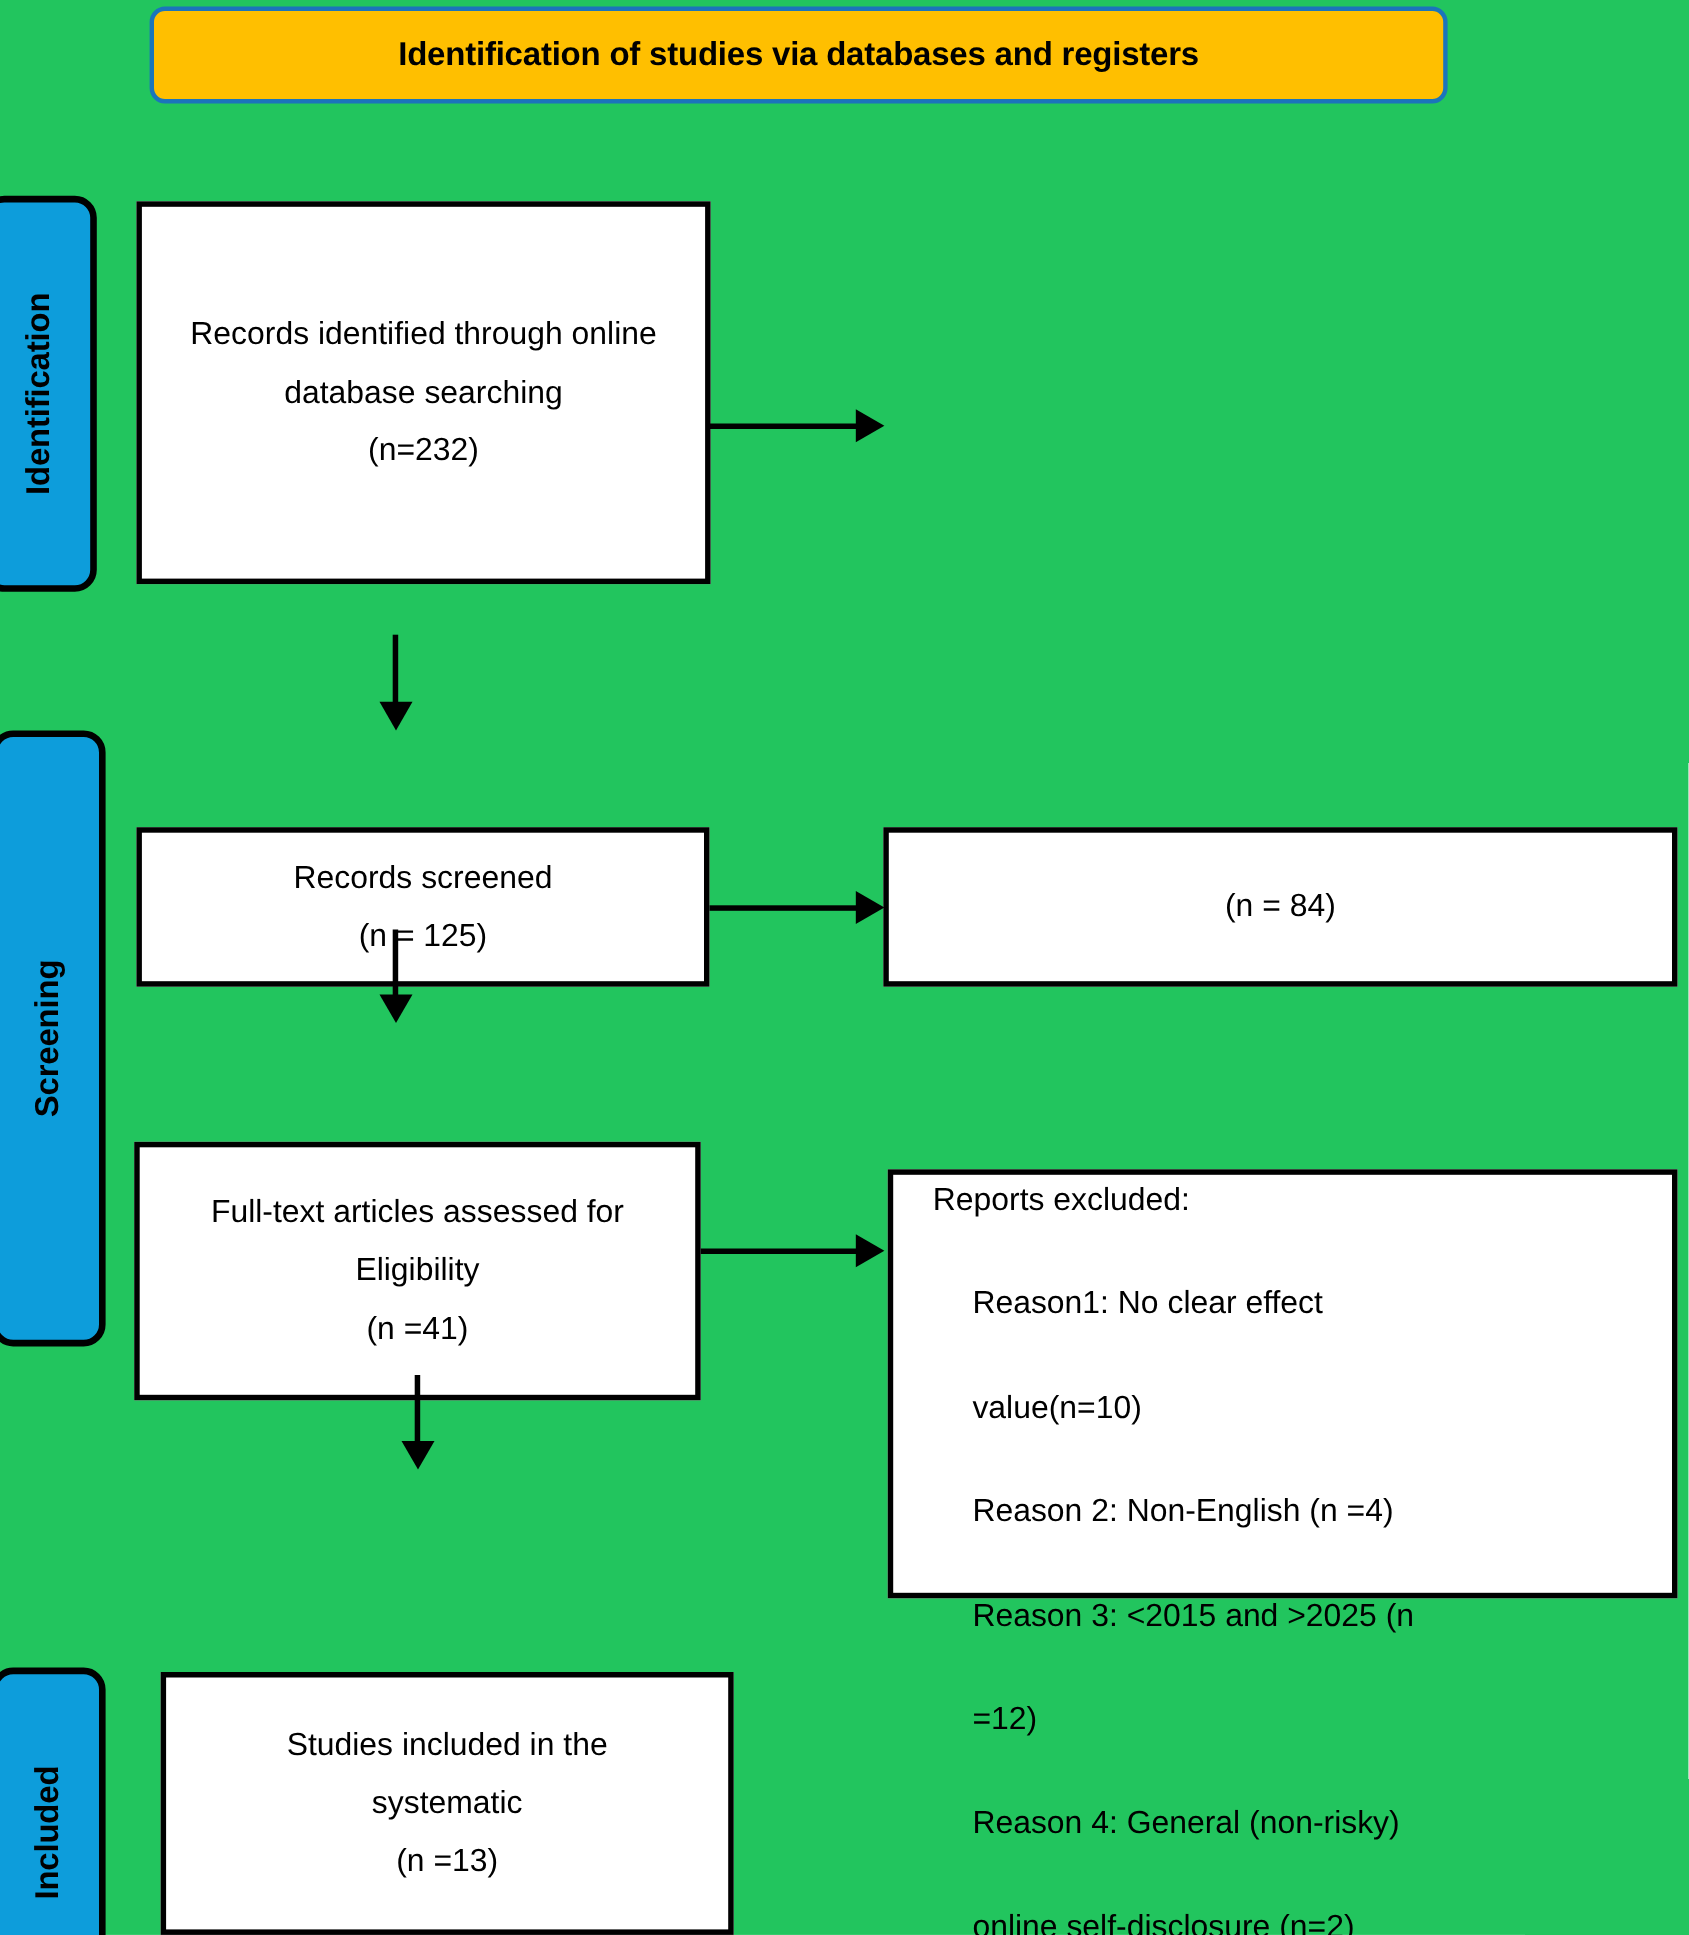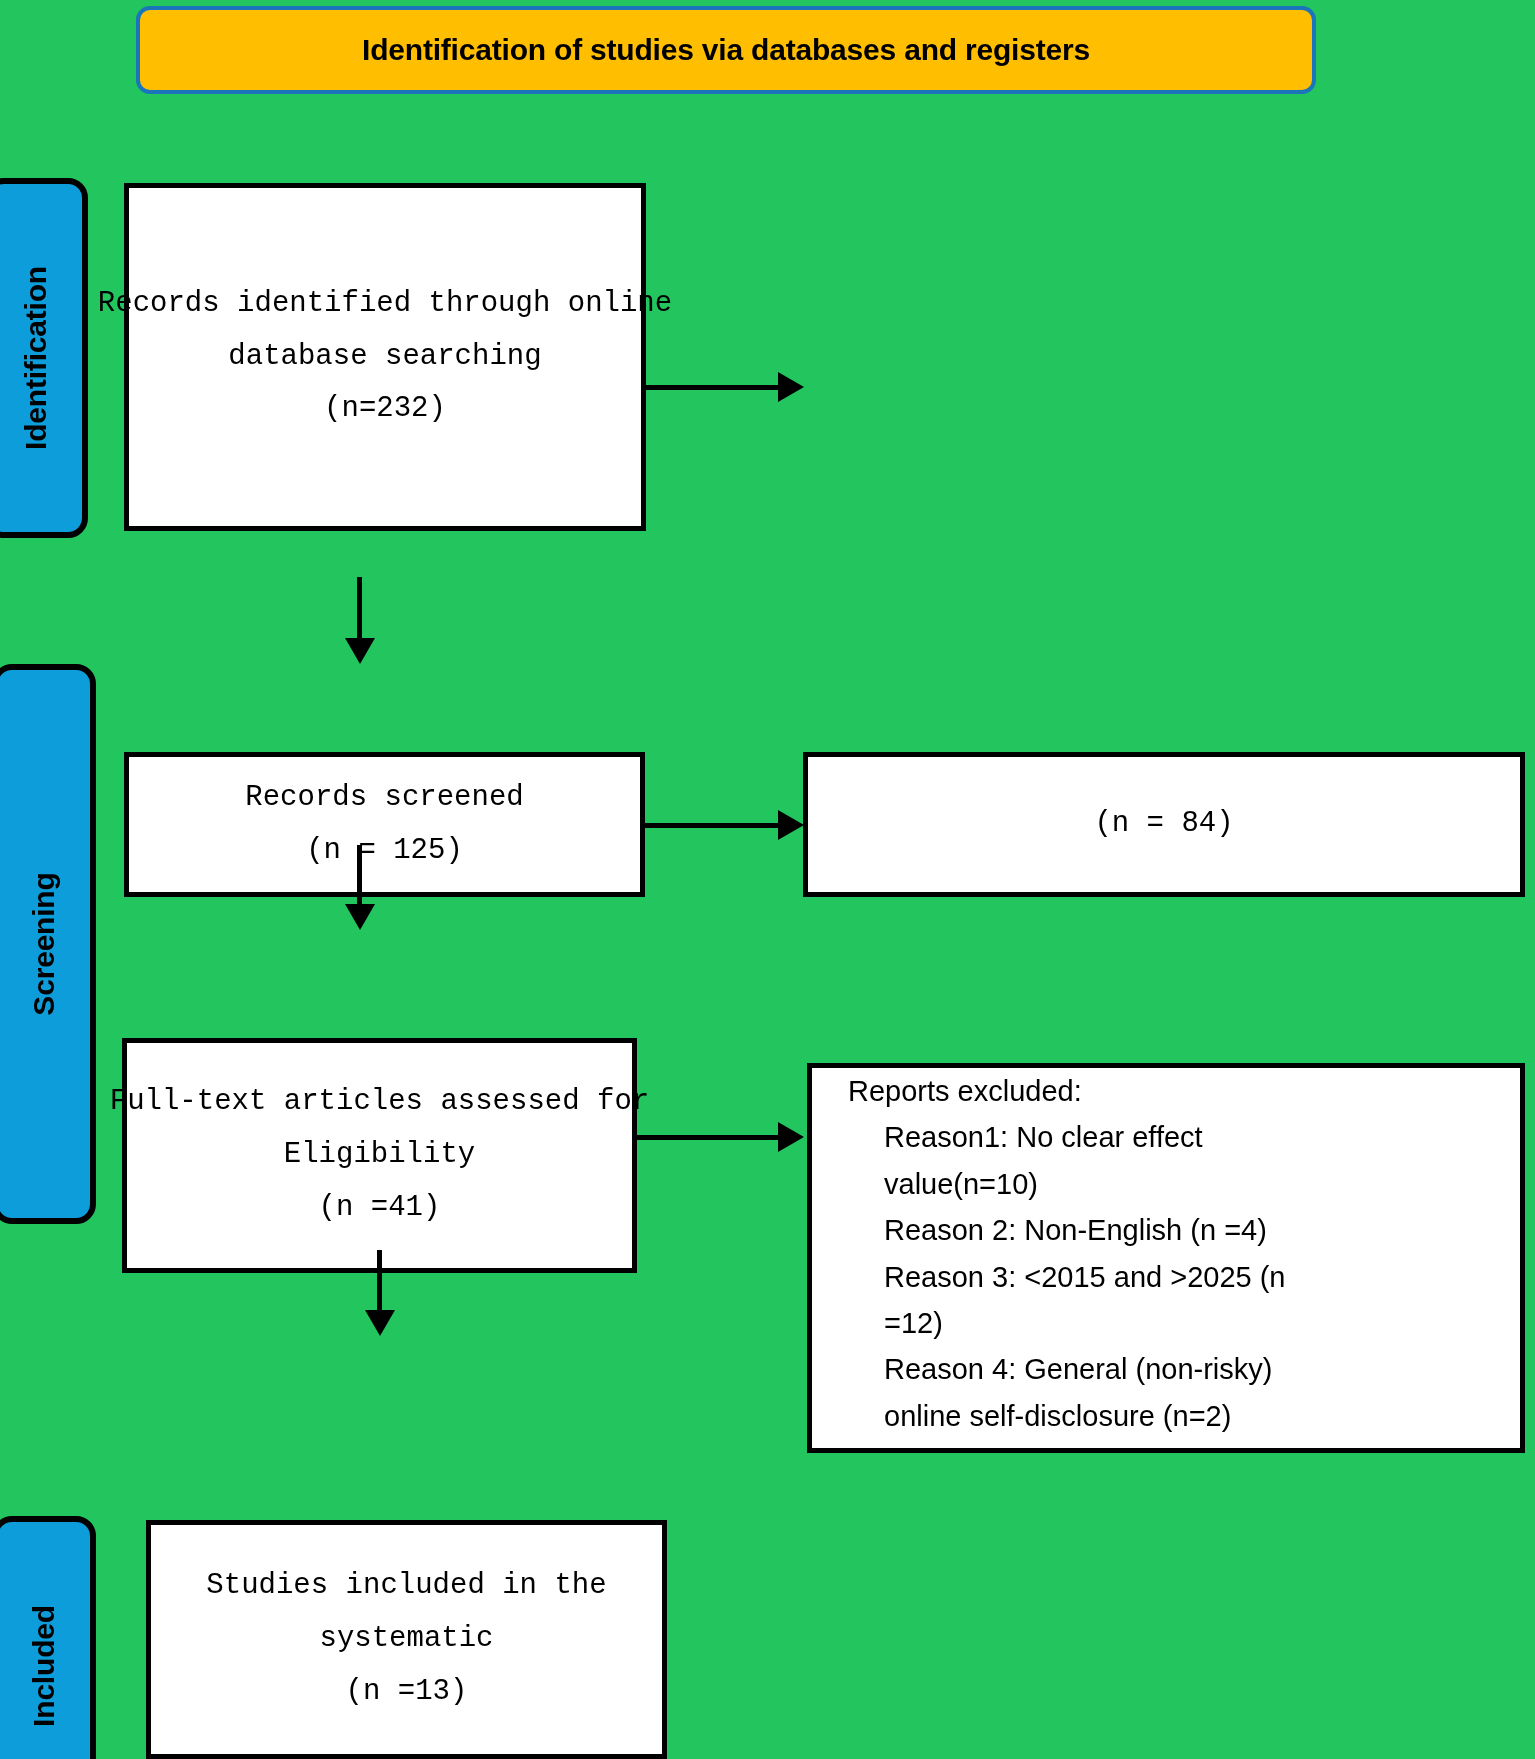--- a/index.html
+++ b/index.html
@@ -76,24 +76,24 @@
     flex-direction: column;
     justify-content: center;
   }
   .fbox.center { align-items: center; }
   .fline {
     font-size: 29px;
     line-height: 1.82;
     color: #000000;
     white-space: nowrap;
   }
-  .fbox.center .fline { text-align: right; font-family: Liberation Mono, monospace; }
-
-  
-  .fbox.left { align-items: flex-start; padding: 0 26px 0 36px; }
+  .fbox.center .fline { text-align: right; }
+
+  
+  .fbox.left { align-items: flex-start; padding: 0 26px 0 36px; gap: 48px; }
   .rline {
     font-size: 29px;
     line-height: 1.60;
     color: #000000;
   }
   .rline.indent  { padding-left: 36px; }
   .rline.justify { padding-left: 36px; text-align: justify; text-align-last: justify; }
   .rline.hang    { padding-left: 0px; }
 
   .ital { font-style: italic; }

